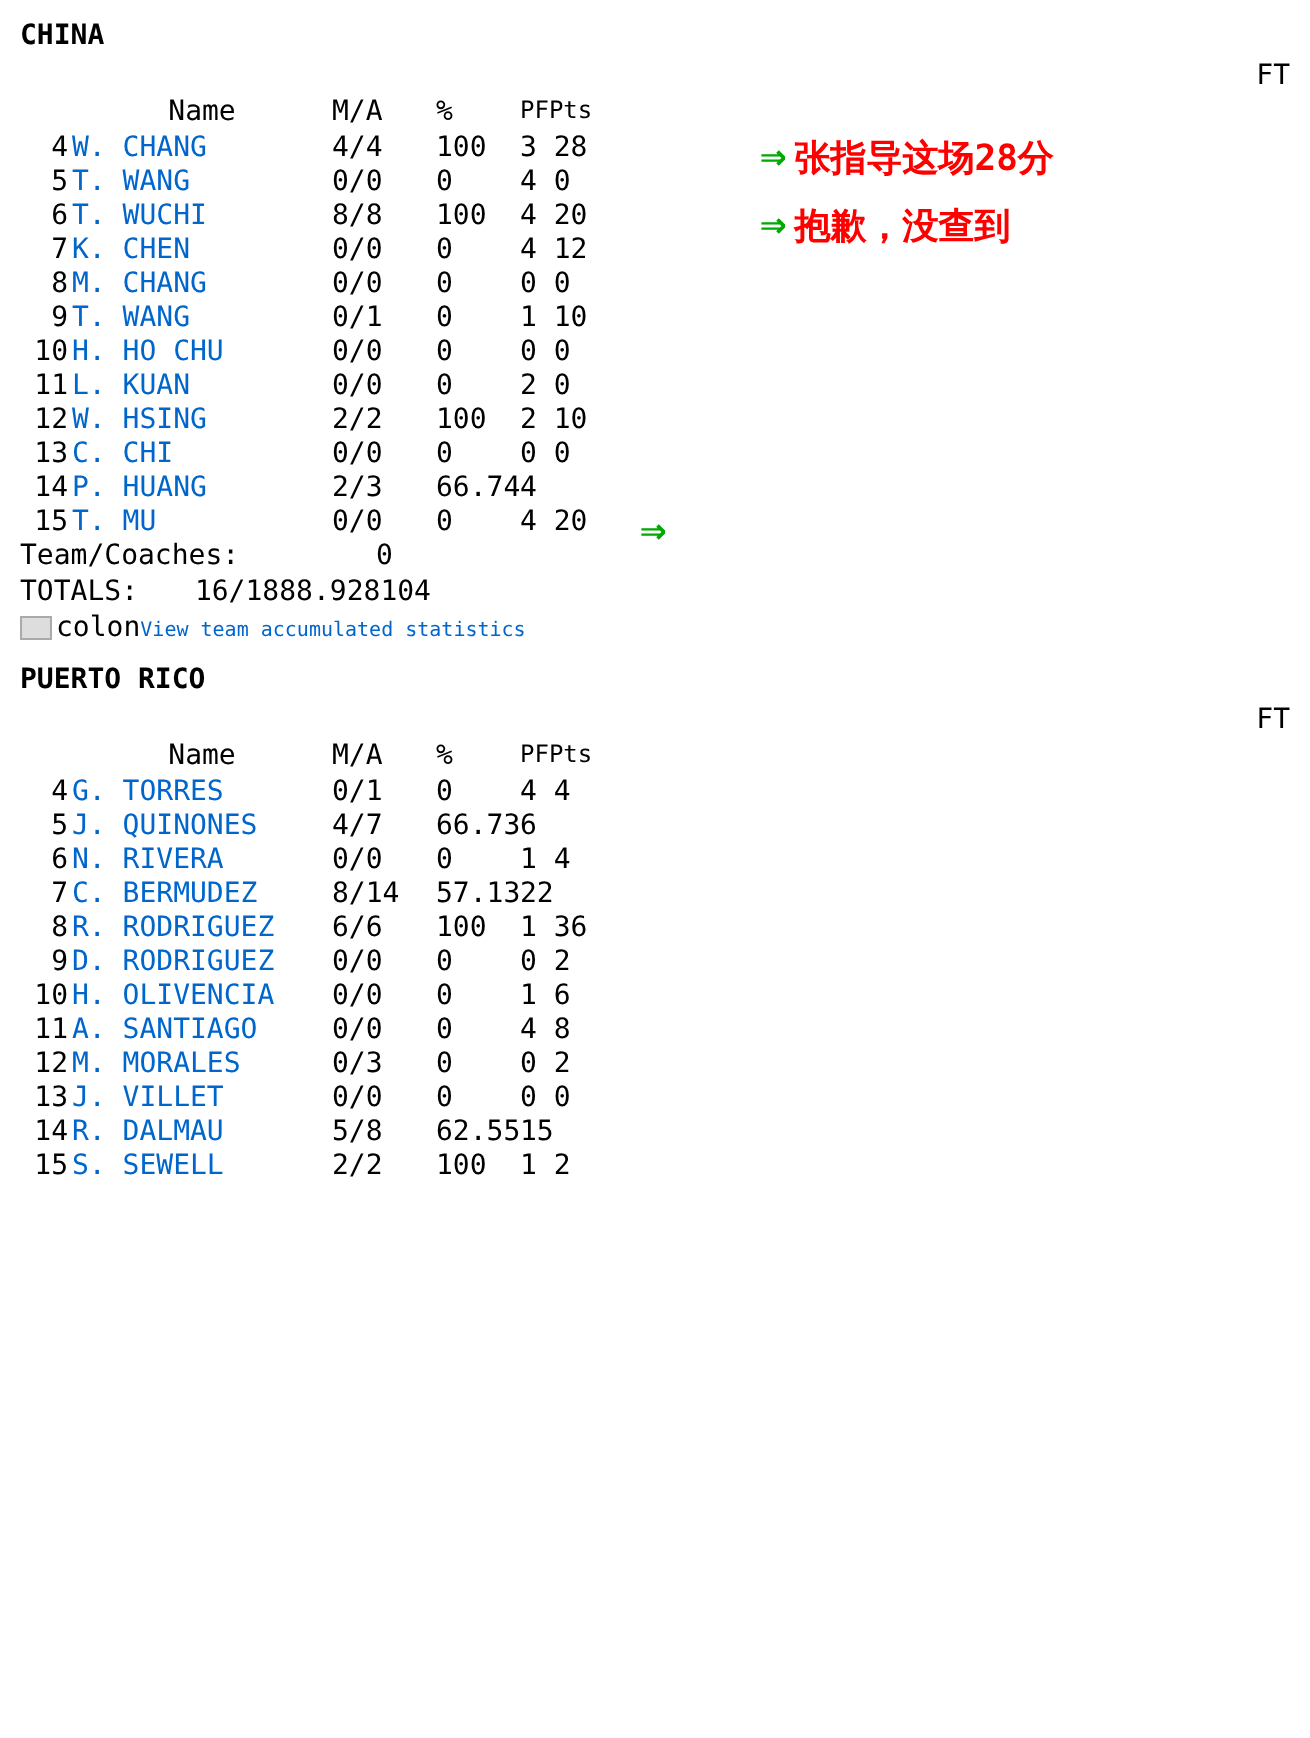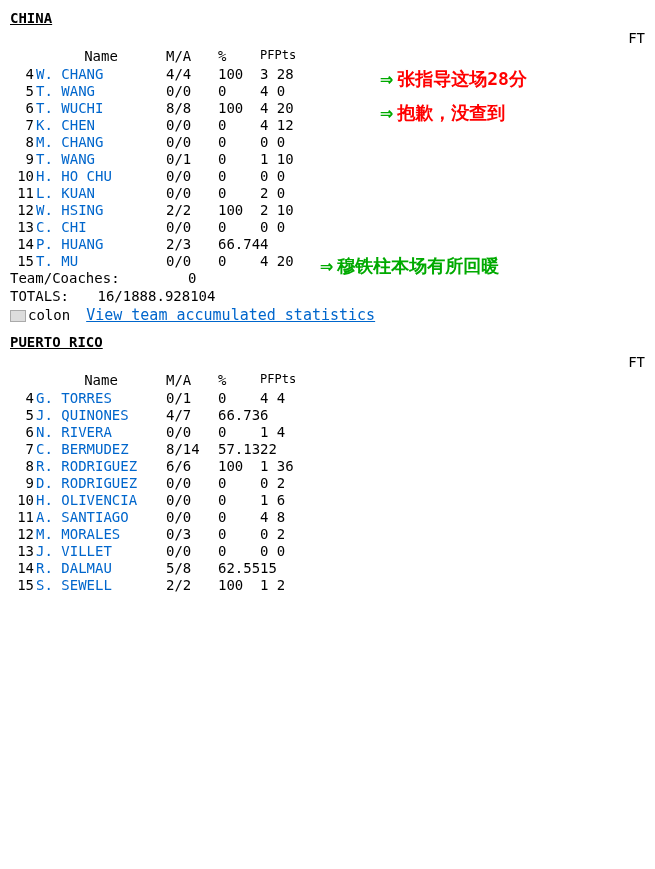--- a/index.html
+++ b/index.html
@@ -8,21 +8,20 @@
       font-size: 14px;
       background: #fff;
       color: #000;
       width: 655px;
       padding: 10px;
     }
     .section-title {
       font-weight: bold;
       font-size: 14px;
       margin-bottom: 4px;
-      text-decoration: underline;
     }
     .ft-header {
       text-align: right;
       font-size: 14px;
       margin-bottom: 2px;
     }
     .col-header {
       display: flex;
       margin-bottom: 2px;
     }
@@ -62,23 +61,21 @@
     .header-pfpts { width: 60px; text-align: left; font-size: 12px; }
     .totals-row {
       font-size: 14px;
       margin-top: 2px;
     }
     .team-coaches {
       font-size: 14px;
     }
     .view-link {
       color: #0066cc;
-      text-decoration: underline;
-      font-size: 15px;
-      padding-left: 16px;
+      font-size: 10px;
     }
     .colon-img {
       display: inline-block;
       width: 16px;
       height: 12px;
       background: #ddd;
       border: 1px solid #aaa;
       vertical-align: middle;
       margin-right: 2px;
     }
@@ -209,21 +206,20 @@
   <div class="row-wrapper" style="position:relative;">
     <div class="player-row">
       <div class="num">15</div>
       <div class="name">T. MU</div>
       <div class="ma">0/0</div>
       <div class="pct">0</div>
       <div class="pfpts">4 20</div>
     </div>
     <div style="position:absolute; left:310px; top:0; color:#00aa00; font-size:18px; font-weight:bold; white-space:nowrap; display:flex; align-items:center;">
       <span style="color:#00aa00; font-size:22px; margin-right:4px;">⇒</span>
-      <span>穆铁柱本场有所回暖</span>
     </div>
   </div>
 
   <div class="team-coaches">
     <span>Team/Coaches:</span>
     <span style="margin-left: 60px;">0</span>
   </div>
   <div class="totals-row">
     <span>TOTALS:</span>
     <span style="margin-left: 20px;">16/18</span><span>88.92</span><span>8104</span>

